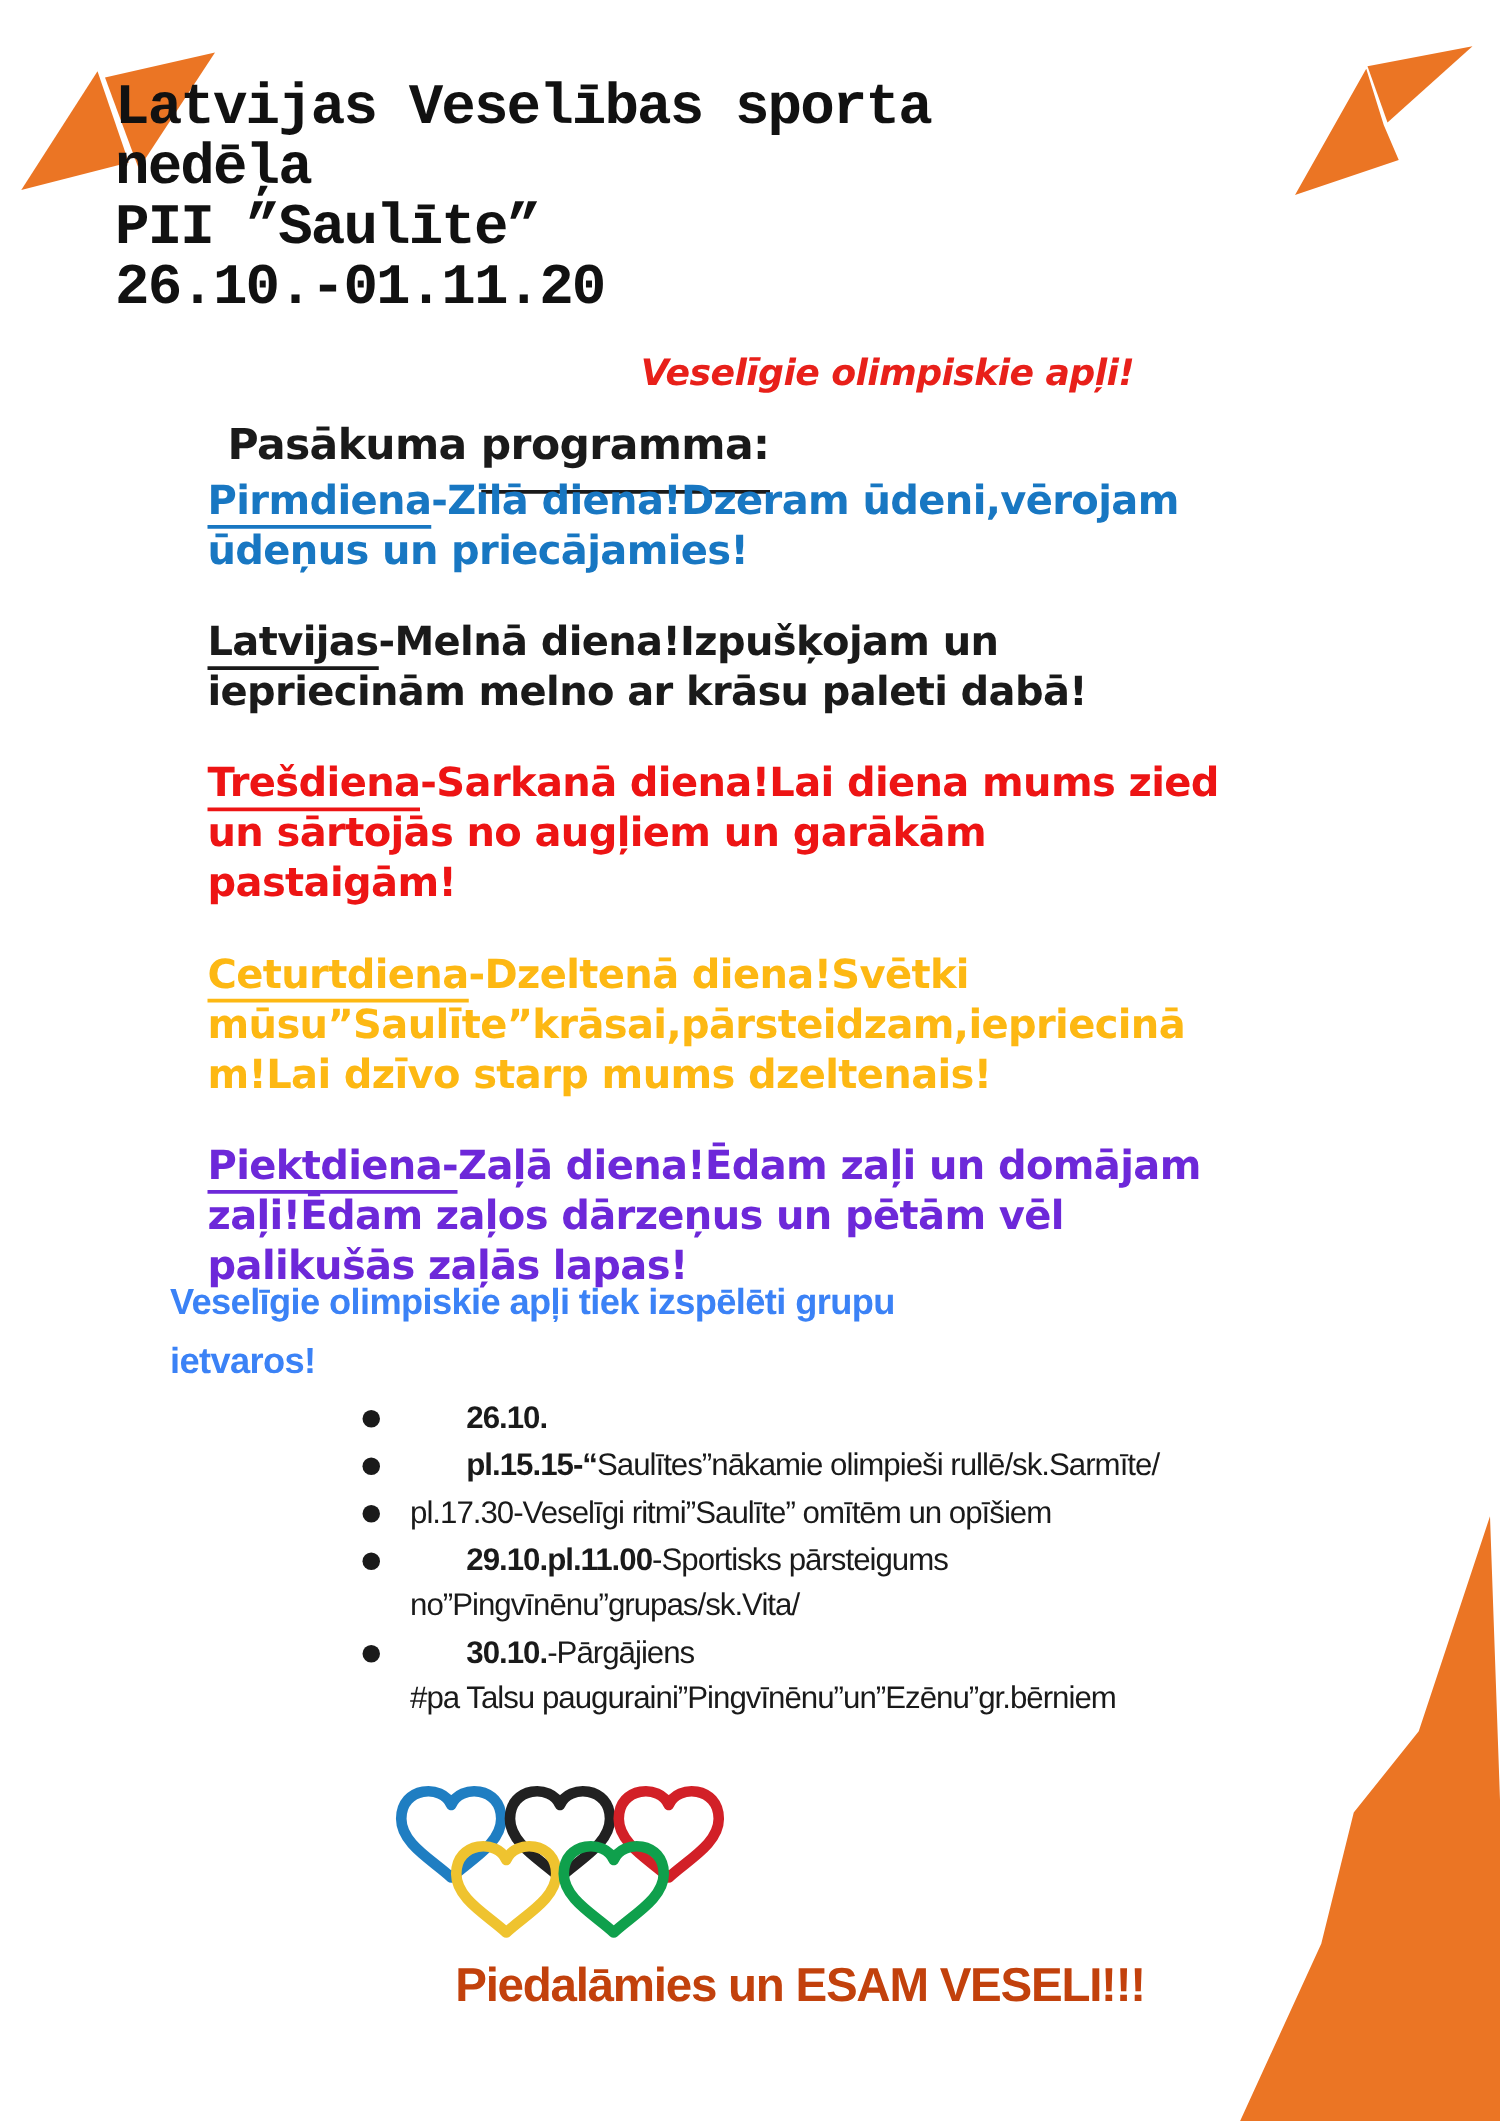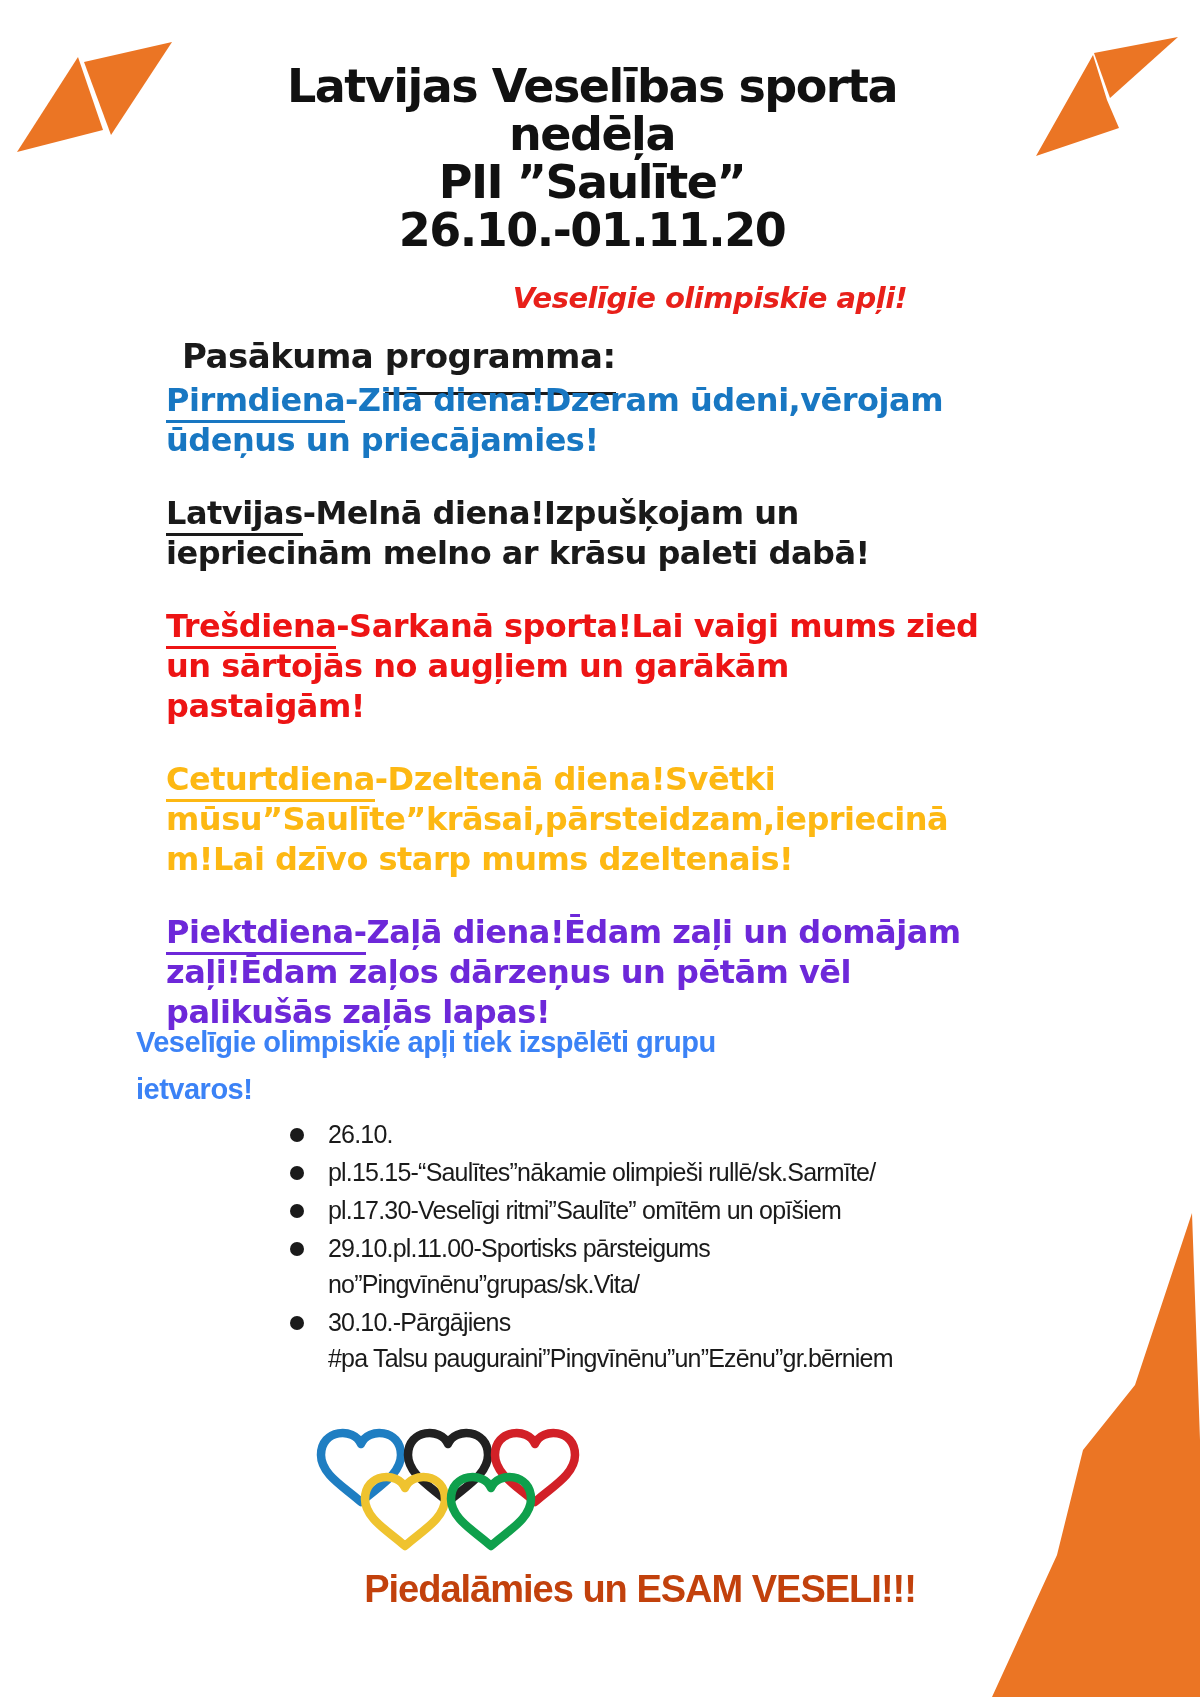--- a/index.html
+++ b/index.html
@@ -4,23 +4,23 @@
 <style>
   html,body{margin:0;padding:0;}
   body{
     width:1200px;height:1697px;position:relative;background:#ffffff;
     font-family:"DejaVu Sans",sans-serif;overflow:hidden;
   }
   #deco-svg{position:absolute;left:0;top:0;width:1200px;height:1697px;pointer-events:none;}
   .abs{position:absolute;}
 
   .title-block{
-    left:92px;top:62px;width:1000px;text-align:center;
+    left:92px;top:62px;width:1000px;
     font-weight:bold;font-size:46px;line-height:48px;letter-spacing:-1.5px;
-    color:#111111;white-space:pre-line;
+    color:#111111;white-space:pre-line;font-family:Liberation Mono, monospace;
   }
   .subtitle{
     left:460px;top:281px;width:500px;text-align:center;
     font-weight:bold;font-size:29px;line-height:34px;letter-spacing:-0.5px;
   }
   .program-heading{
     left:182px;top:336px;font-weight:bold;font-size:34px;line-height:40px;
     color:#1a1a1a;letter-spacing:-0.5px;
   }
   .program-heading .u{border-bottom:3px solid currentColor;padding-bottom:16px;}
@@ -40,21 +40,21 @@
   }
 
   #bullets{left:290px;top:1116px;width:820px;font-family:"Liberation Sans",sans-serif;}
   .bullet-item{position:relative;margin:0 0 2px 0;padding-left:38px;
     font-size:25px;line-height:36px;color:#1a1a1a;letter-spacing:-0.8px;}
   .bullet-item .dot{
     position:absolute;left:0;top:12px;width:14px;height:14px;border-radius:50%;
     background:#1a1a1a;
   }
   .bullet-item .btxt{white-space:pre;}
-  .bullet-item .b{font-weight:normal;}
+  .bullet-item .b{font-weight:bold;margin-left:45px;}
 
   .footer-message{
     left:140px;top:1567px;width:1000px;text-align:center;
     font-family:"Liberation Sans",sans-serif;font-weight:bold;
     font-size:38px;line-height:44px;letter-spacing:-1px;
   }
 
   #hearts-svg{position:absolute;left:316px;top:1410px;width:266px;height:142px;}
 </style>
 </head>
@@ -78,21 +78,21 @@
 26.10.-01.11.20</div>
 <div class="abs subtitle" style="color: rgb(232, 32, 26); font-style: italic;">Veselīgie olimpiskie apļi!</div>
 
 <div class="abs program-heading"><span>Pasākuma </span><span class="u">programma:</span></div>
 
 <div class="abs" id="days">
     <div class="day" style="color: rgb(24, 119, 194);"><span class="u">Pirmdiena</span><span>-Zilā diena!Dzeram ūdeni,vērojam
 ūdeņus un priecājamies!</span></div>
     <div class="day" style="color: rgb(26, 26, 26);"><span class="u">Latvijas</span><span>-Melnā diena!Izpušķojam un
 iepriecinām melno ar krāsu paleti dabā!</span></div>
-    <div class="day" style="color: rgb(237, 20, 20);"><span class="u">Trešdiena</span><span>-Sarkanā sporta!Lai vaigi mums zied
+    <div class="day" style="color: rgb(237, 20, 20);"><span class="u">Trešdiena</span><span>-Sarkanā diena!Lai diena mums zied
 un sārtojās no augļiem un garākām
 pastaigām!</span></div>
     <div class="day" style="color: rgb(253, 184, 19);"><span class="u">Ceturtdiena</span><span>-Dzeltenā diena!Svētki
 mūsu”Saulīte”krāsai,pārsteidzam,iepriecinā
 m!Lai dzīvo starp mums dzeltenais!</span></div>
     <div class="day" style="color: #6d28d9;"><span class="u">Piektdiena-</span><span>Zaļā diena!Ēdam zaļi un domājam
 zaļi!Ēdam zaļos dārzeņus un pētām vēl
 palikušās zaļās lapas!</span></div>
   </div>
 

